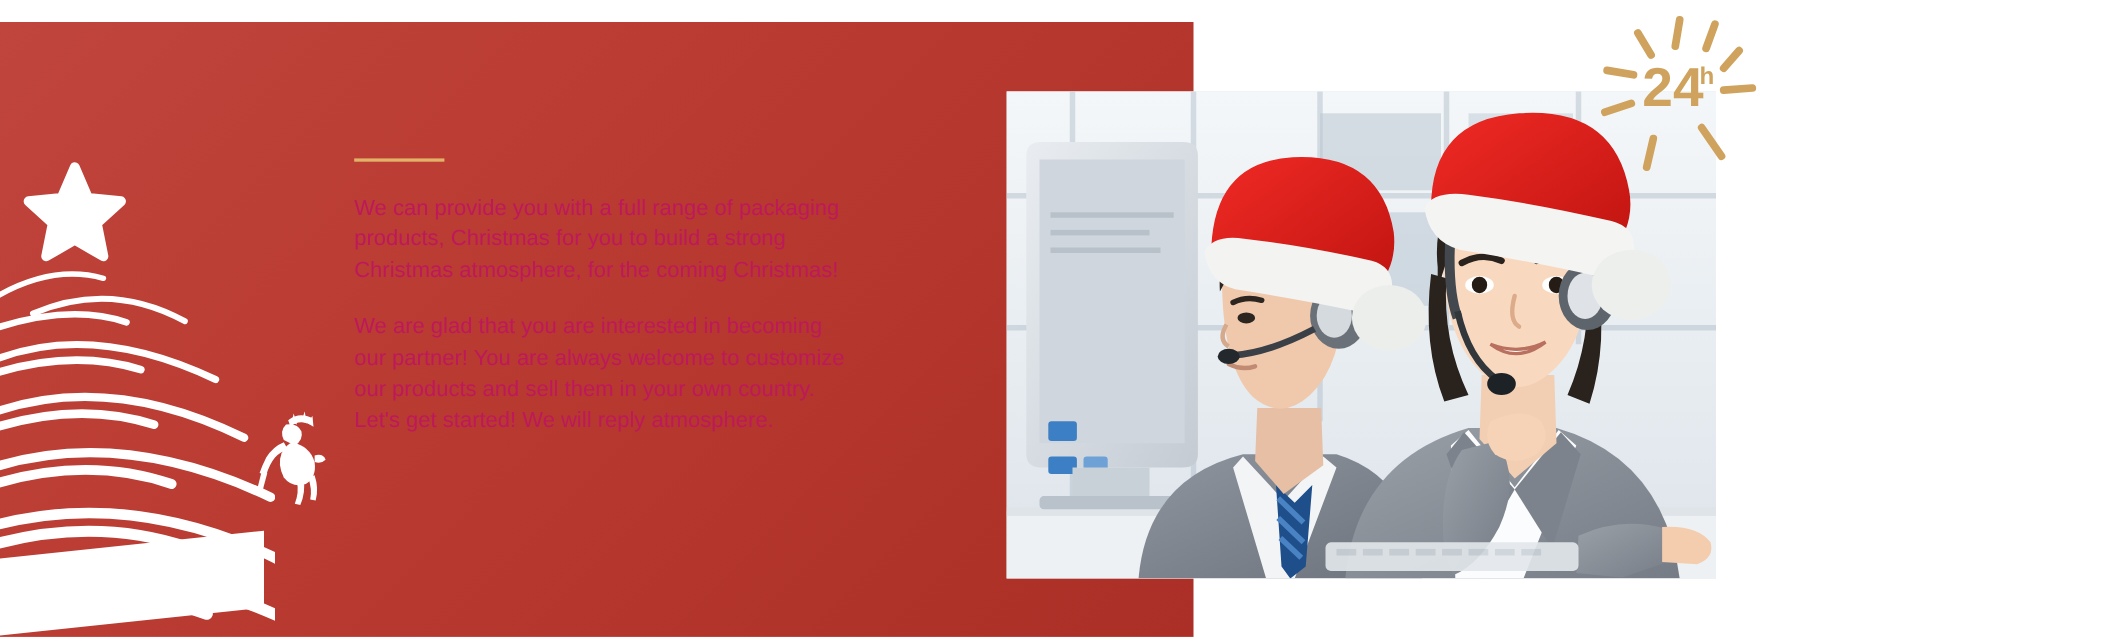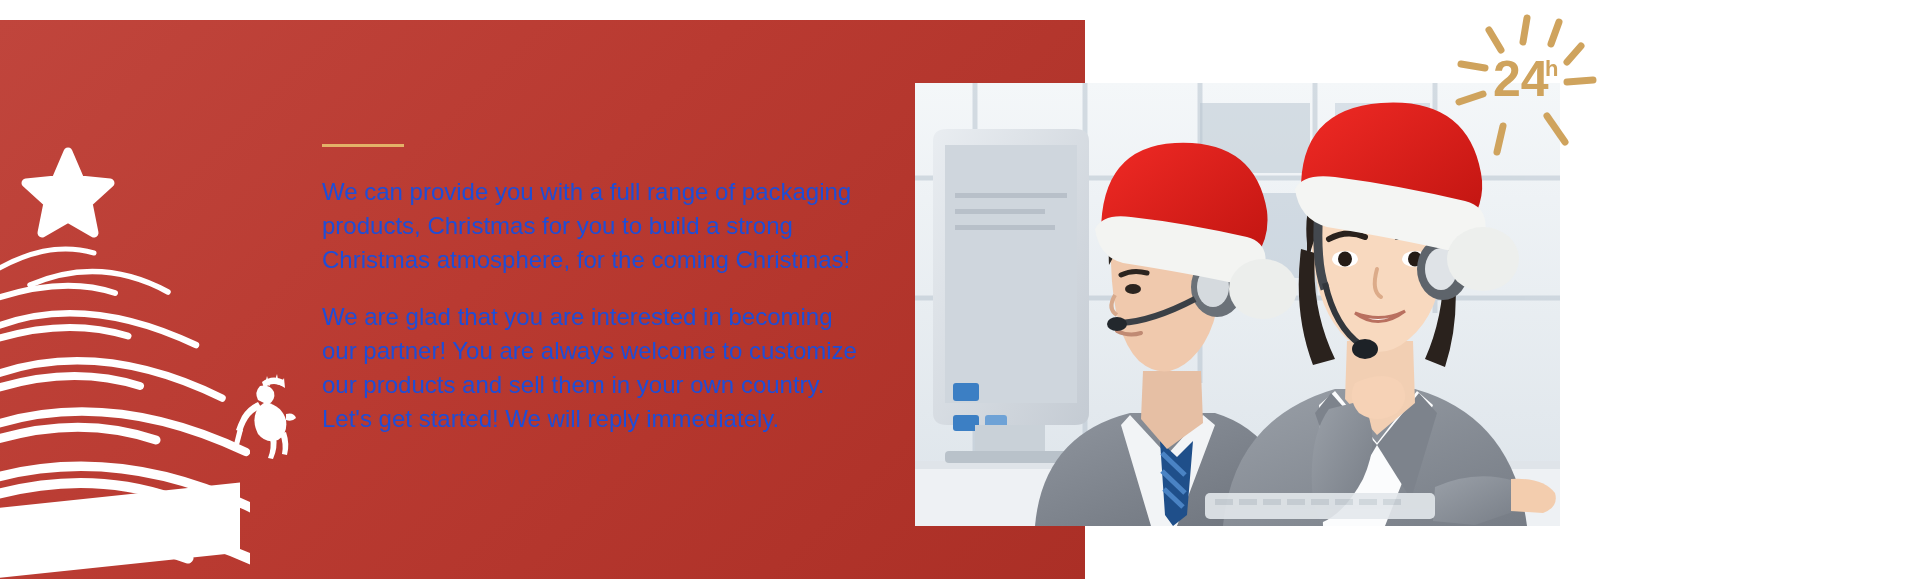--- a/index.html
+++ b/index.html
@@ -80,22 +80,22 @@
     white-space: pre-line;
   }
   .divider {
     margin-top: 22px;
     width: 82px;
     height: 3px;
     background: #e3b268;
   }
   .para {
     margin-top: 28px;
-    color: #1d4ed8;
-    font-size: 24px;
+    color: #be185d;
+    font-size: 20px;
     line-height: 1.42;
     white-space: pre-line;
   }
   .para.second {
     margin-top: 23px;
   }
 
   
   .photo {
     position: absolute;
@@ -190,21 +190,21 @@
   </div>
 
   <div class="text-block">
     <div class="divider"></div>
     <div class="para">We can provide you with a full range of packaging
 products, Christmas for you to build a strong
 Christmas atmosphere, for the coming Christmas!</div>
     <div class="para second">We are glad that you are interested in becoming
 our partner! You are always welcome to customize
 our products and sell them in your own country.
-Let's get started! We will reply immediately.</div>
+Let's get started! We will reply atmosphere.</div>
   </div>
 
   <div class="photo">
     <svg viewBox="0 0 645 443" xmlns="http://www.w3.org/2000/svg">
       <defs>
         <linearGradient id="bgwin" x1="0" y1="0" x2="0" y2="1">
           <stop offset="0%" stop-color="#f4f7f9"></stop>
           <stop offset="100%" stop-color="#dde4ea"></stop>
         </linearGradient>
         <linearGradient id="suitA" x1="0" y1="0" x2="1" y2="1">

